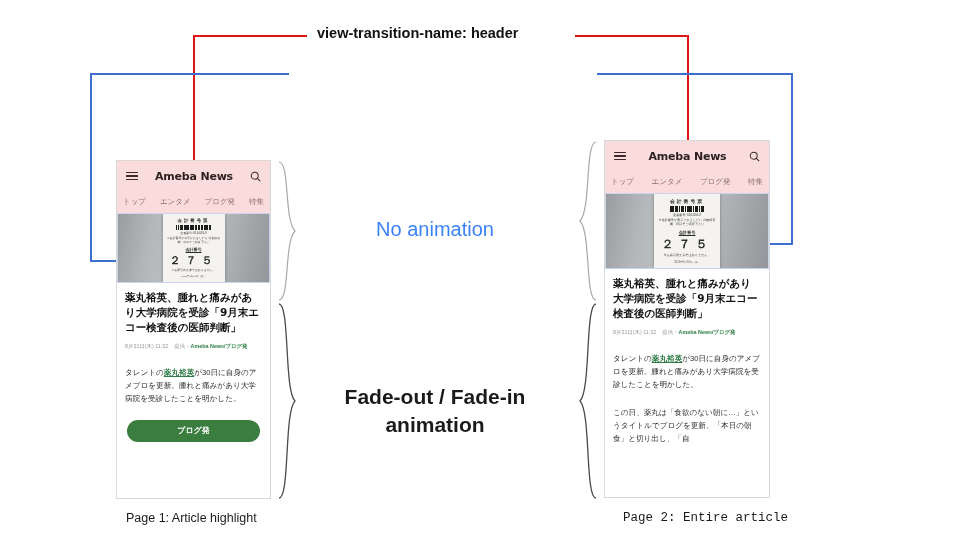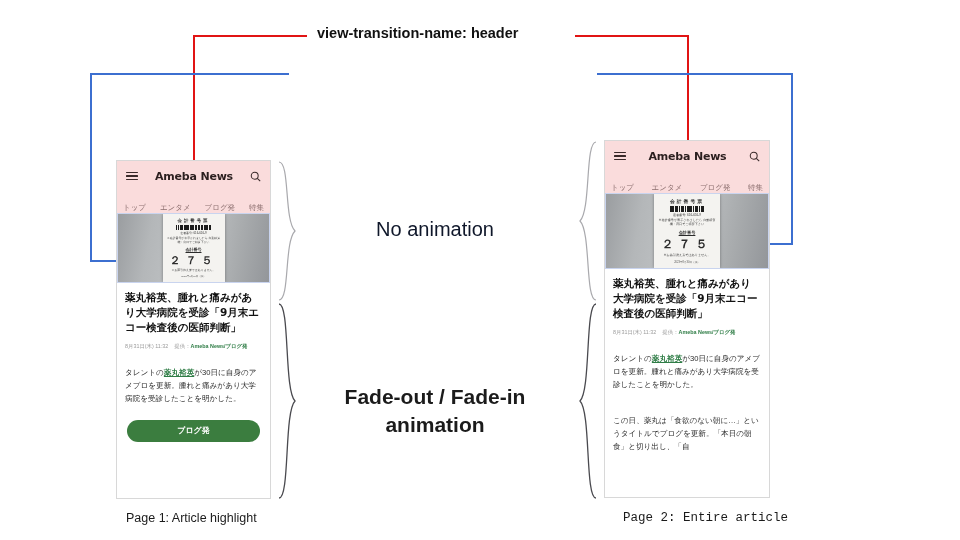--- a/index.html
+++ b/index.html
@@ -25,21 +25,21 @@
 
   
   .brace{position:absolute;}
   .brace svg{display:block;}
 
   
   .center-label{
     position:absolute;text-align:center;white-space:nowrap;
   }
   #no-anim-label{
-    font-size:20px;color:#0f172a;font-weight:400;
+    font-size:20px;color:#3b82f6;font-weight:400;
     left:307px;top:218px;width:256px;
   }
   #fade-label{
     font-size:21px;color:#1b1b1b;font-weight:700;line-height:1.35;
     left:297px;top:383px;width:276px;white-space:normal;
   }
 
   
   .page-caption{
     position:absolute;font-size:12.5px;color:#1b1b1b;white-space:nowrap;
@@ -59,21 +59,21 @@
   }
   .hamburger{display:flex;flex-direction:column;justify-content:center;gap:2px;cursor:pointer;}
   .hamburger i{display:block;background:#3a2a2a;border-radius:.5px;}
   .brand{
     font-weight:700;color:#2b1f1f;letter-spacing:-0.2px;
     font-family:"DejaVu Sans","Liberation Sans",sans-serif;
   }
   .search-ic{position:relative;cursor:pointer;}
   .search-ic svg{display:block;}
   .ph-nav{
-    display:flex;align-items:flex-end;box-sizing:border-box;
+    display:flex;align-items:center;box-sizing:border-box;
     color:#8d7070;
   }
   .ph-nav span{flex:0 0 auto;}
 
   .ph-visual{
     position:relative;background:#b9bcbe;
     border:1px solid #c9d4ef;box-sizing:border-box;
     display:flex;align-items:center;justify-content:center;
     overflow:hidden;
   }
@@ -142,21 +142,21 @@
   #phone-right .tk-title{font-size:4.8px;}
   #phone-right .tk-barcode{height:5.5px;gap:.6px;margin:1.6px 0;}
   #phone-right .tk-sm{font-size:3.1px;margin-top:1px;}
   #phone-right .tk-lbl{font-size:4.2px;margin-top:3px;}
   #phone-right .tk-num{font-size:12px;margin-top:1px;}
   #phone-right .tk-foot{font-size:2.6px;margin-top:2px;}
   #phone-right .ph-body{padding:7px 8px 0;}
   #phone-right .art-title{font-size:10.5px;line-height:1.45;}
   #phone-right .art-meta{font-size:5.4px;line-height:1.5;margin-top:6px;}
   #phone-right .art-p{font-size:7.6px;line-height:1.75;margin-top:16px;}
-  #phone-right .art-p.p2{margin-top:22px;}
+  #phone-right .art-p.p2{margin-top:14px;}
 </style>
 </head>
 <body>
 
 <div class="stage">
 
   <div class="line red lh" style="left:193px;top:35px;width:120px;"></div>
   <div class="line red lh" style="left:575px;top:35px;width:113px;"></div>
   <div class="line red lv" style="left:193px;top:35px;height:126px;"></div>
   <div class="line red lv" style="left:687px;top:35px;height:106px;"></div>

